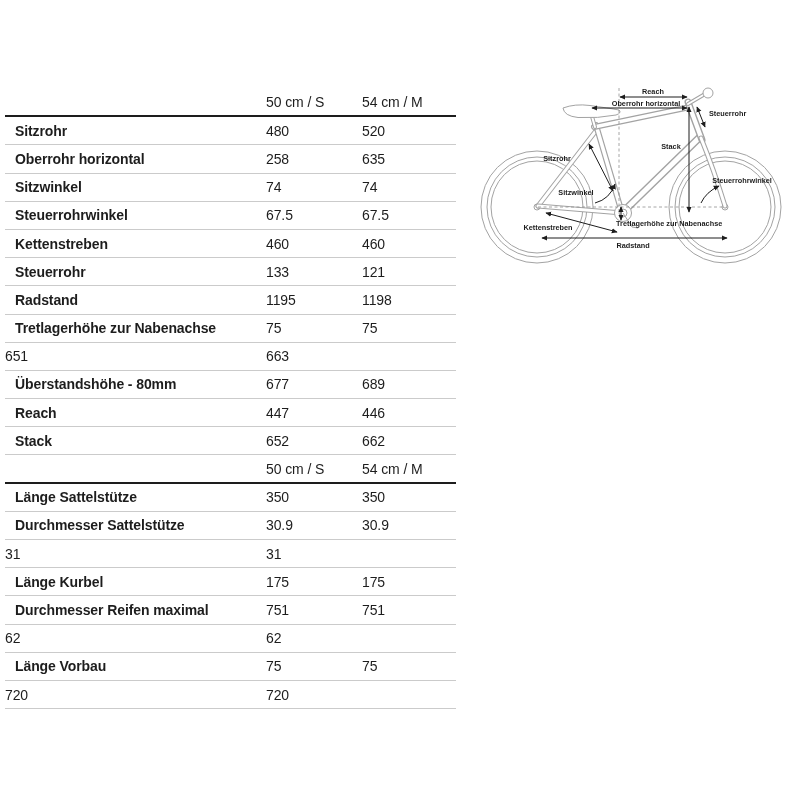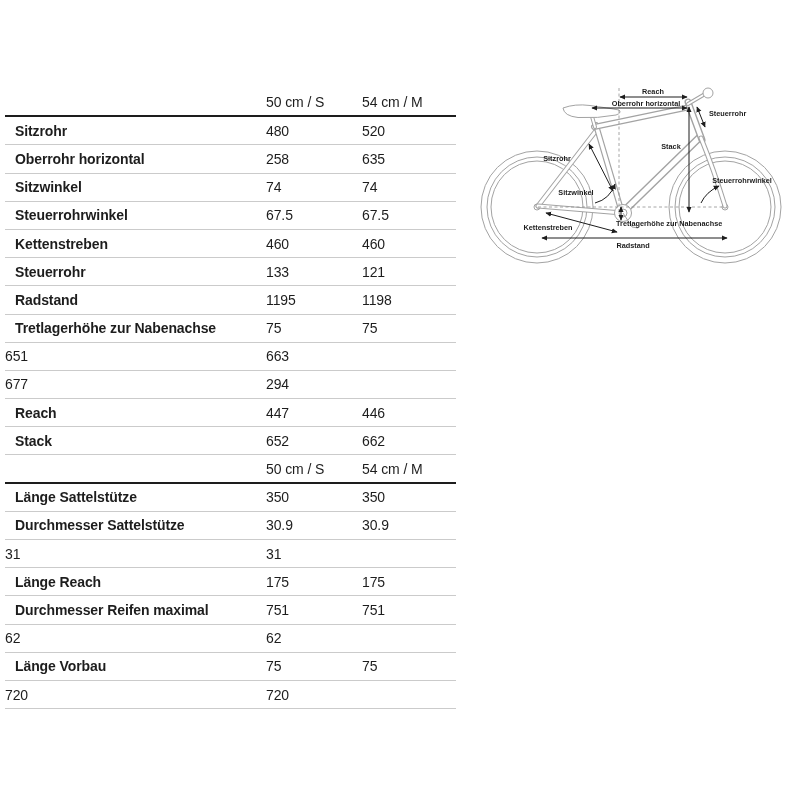--- a/index.html
+++ b/index.html
@@ -86,22 +86,23 @@
           <div class="cell val">75</div>
           <div class="cell val">75</div>
         </div>
 
         <div class="trow">
           <div class="cell val">651</div>
           <div class="cell val">663</div>
         </div>
 
         <div class="trow">
+          <div class="cell label">Überstandshöhe - 80mm</div>
           <div class="cell val">677</div>
-          <div class="cell val">294</div>
+          <div class="cell val">689</div>
         </div>
 
         <div class="trow">
           <div class="cell label">Reach</div>
           <div class="cell val">447</div>
           <div class="cell val">446</div>
         </div>
 
         <div class="trow">
           <div class="cell label">Stack</div>
@@ -128,21 +129,21 @@
           <div class="cell val">30.9</div>
           <div class="cell val">30.9</div>
         </div>
 
         <div class="trow">
           <div class="cell val">31</div>
           <div class="cell val">31</div>
         </div>
 
         <div class="trow">
-          <div class="cell label">Länge Reach</div>
+          <div class="cell label">Länge Kurbel</div>
           <div class="cell val">175</div>
           <div class="cell val">175</div>
         </div>
 
         <div class="trow">
           <div class="cell label">Durchmesser Reifen maximal</div>
           <div class="cell val">751</div>
           <div class="cell val">751</div>
         </div>
 

